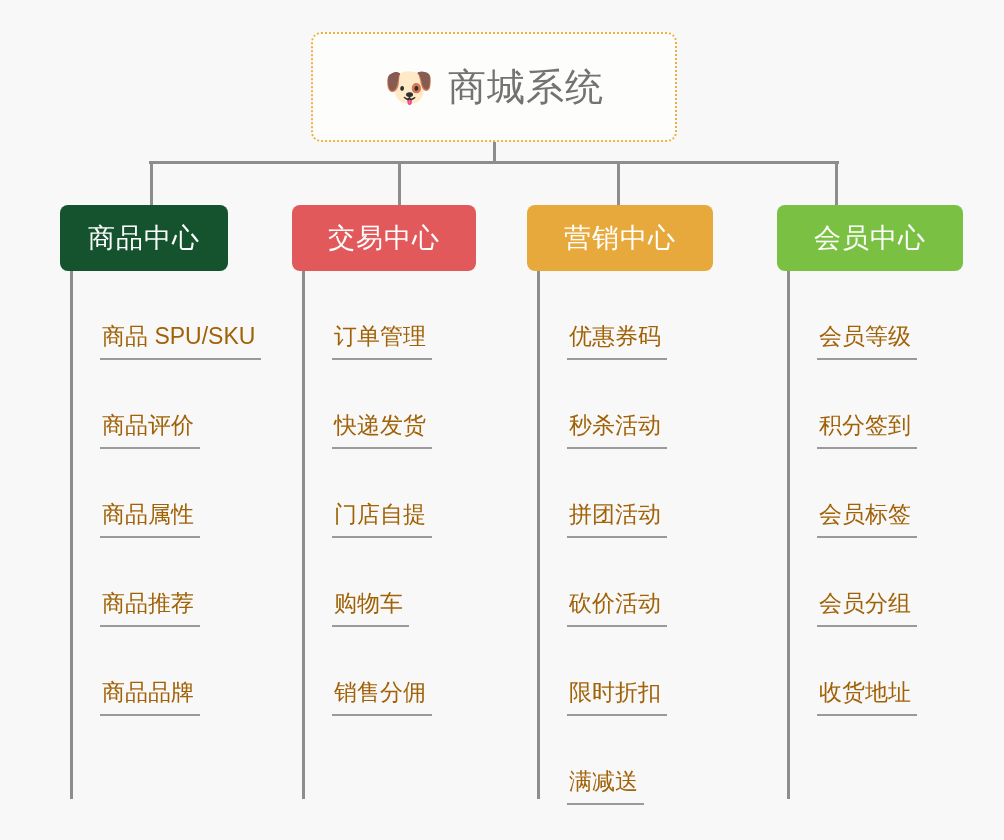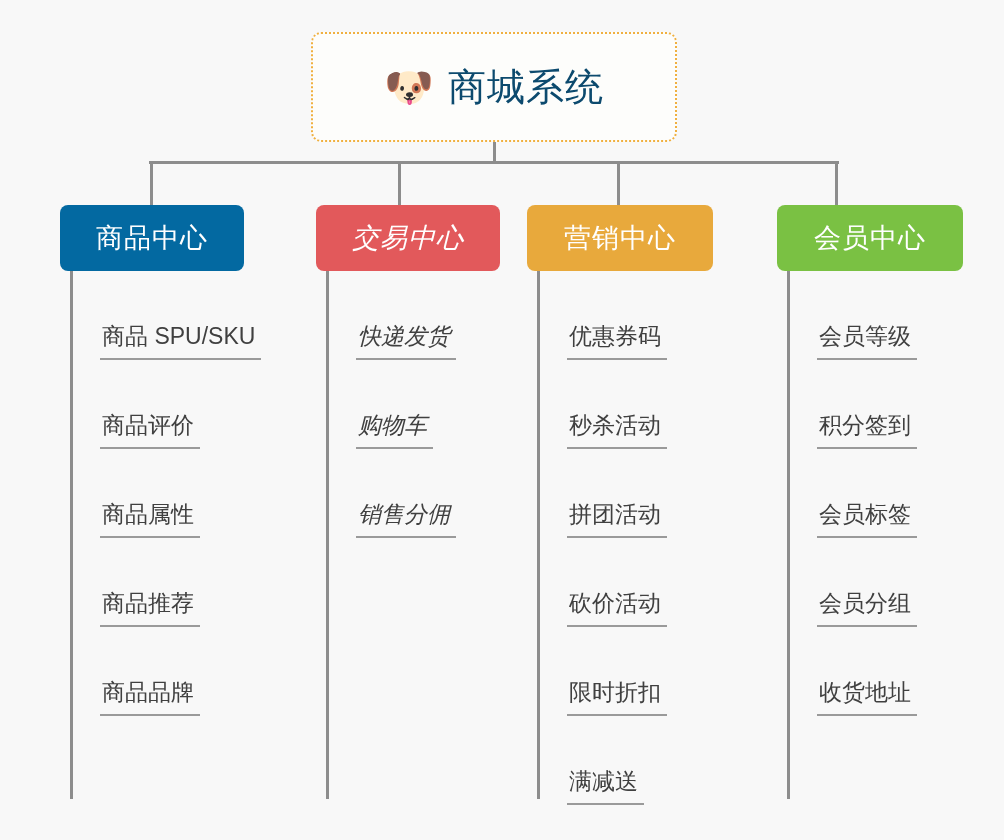--- a/index.html
+++ b/index.html
@@ -36,21 +36,21 @@
     justify-content: center;
     gap: 14px;
   }
   .root-emoji {
     font-size: 40px;
     line-height: 1;
     font-family: "DejaVu Sans", sans-serif;
   }
   .root-title {
     font-size: 38px;
-    color: #0c4a6e;
+    color: #737373;
     letter-spacing: 1px;
     line-height: 1;
     white-space: nowrap;
   }
 
   
   .conn {
     position: absolute;
     background: #8d8d8d;
   }
@@ -108,21 +108,21 @@
     height: 89px;
     display: flex;
     align-items: flex-end;
     padding-left: 40px;
     box-sizing: border-box;
   }
   .leaf-label {
     position: relative;
     display: inline-block;
     font-size: 23px;
-    color: #404040;
+    color: #a16207;
     line-height: 1.1;
     padding: 0 6px 9px 2px;
     border-bottom: 2px solid #9a9a9a;
     white-space: nowrap;
   }
 </style>
 </head>
 <body>
 
 <div id="chart">
@@ -137,21 +137,21 @@
 
   <div id="drops">
       <div class="conn conn-v-drop" style="left: 150px;"></div>
       <div class="conn conn-v-drop" style="left: 398px;"></div>
       <div class="conn conn-v-drop" style="left: 617px;"></div>
       <div class="conn conn-v-drop" style="left: 835px;"></div>
     </div>
 
   <div id="columns">
       <div class="column" style="left: 60px; width: 180px;">
-        <div class="cat-header" style="background: #0369a1; width: 184px;">
+        <div class="cat-header" style="background: #14532d; width: 168px;">
           <span>商品中心</span>
         </div>
         <div class="trunk" style="height: 528px;"></div>
         <div class="leaf-list">
           <div class="leaf">
             <span class="leaf-label">商品 SPU/SKU</span>
           </div>
           <div class="leaf">
             <span class="leaf-label">商品评价</span>
           </div>
@@ -159,28 +159,34 @@
             <span class="leaf-label">商品属性</span>
           </div>
           <div class="leaf">
             <span class="leaf-label">商品推荐</span>
           </div>
           <div class="leaf">
             <span class="leaf-label">商品品牌</span>
           </div>
         </div>
       </div>
-      <div class="column" style="left: 316px; width: 184px; font-style: italic;">
+      <div class="column" style="left: 292px; width: 184px;">
         <div class="cat-header" style="background: rgb(226, 89, 91); width: 184px;">
           <span>交易中心</span>
         </div>
         <div class="trunk" style="height: 528px;"></div>
         <div class="leaf-list">
           <div class="leaf">
+            <span class="leaf-label">订单管理</span>
+          </div>
+          <div class="leaf">
             <span class="leaf-label">快递发货</span>
+          </div>
+          <div class="leaf">
+            <span class="leaf-label">门店自提</span>
           </div>
           <div class="leaf">
             <span class="leaf-label">购物车</span>
           </div>
           <div class="leaf">
             <span class="leaf-label">销售分佣</span>
           </div>
         </div>
       </div>
       <div class="column" style="left: 527px; width: 186px;">

